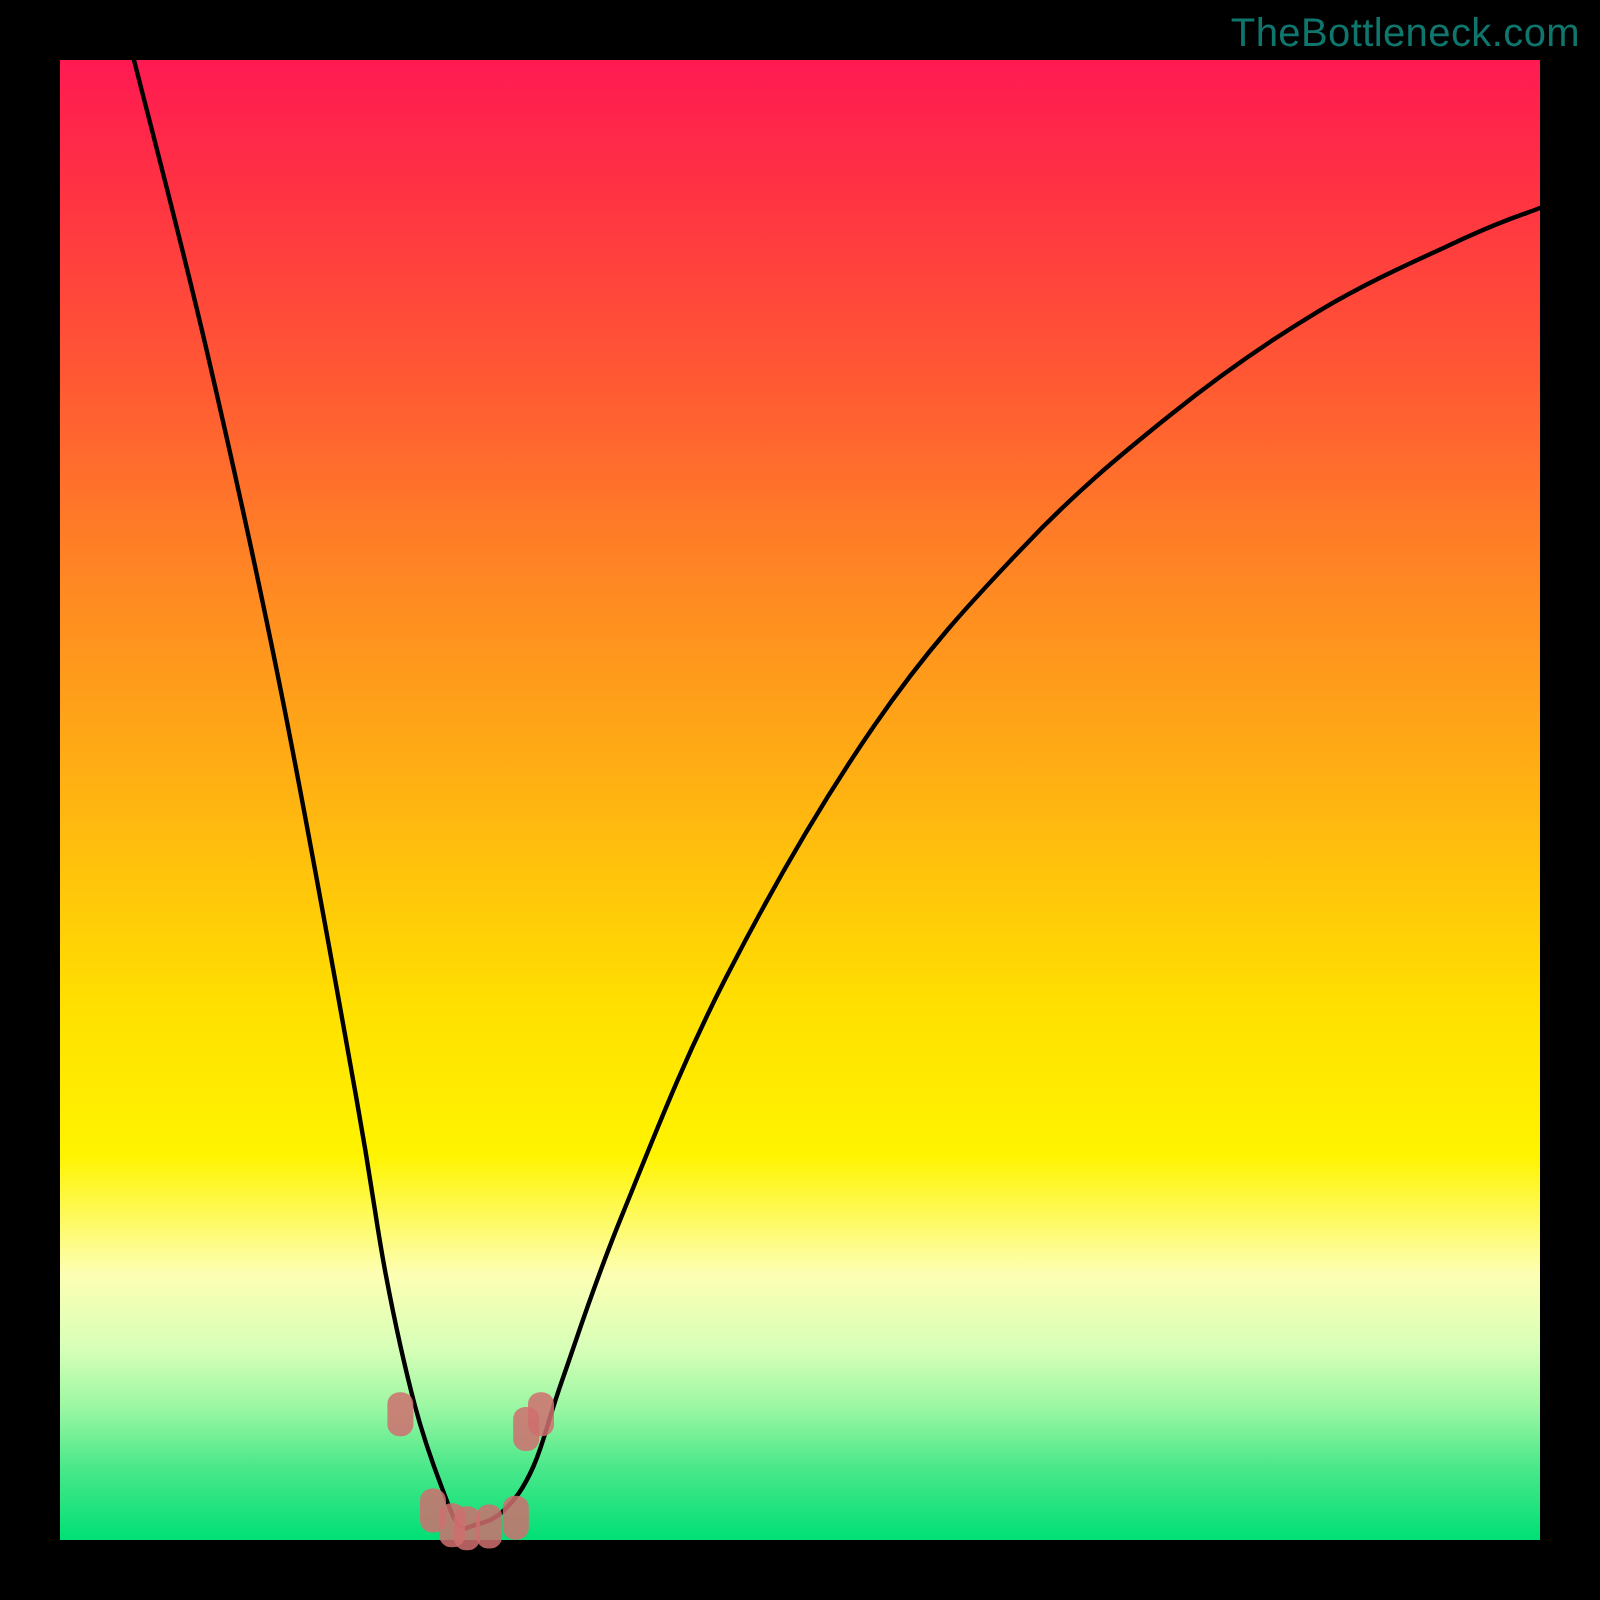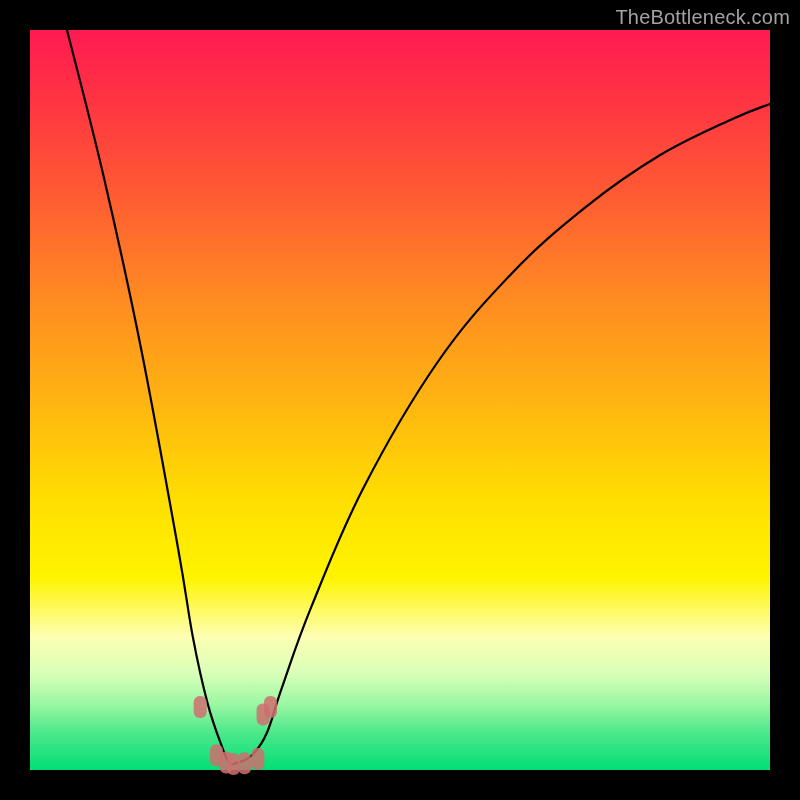--- a/index.html
+++ b/index.html
@@ -29,21 +29,21 @@
       #9cf7a3 91%,
       #4ce88a 95%,
       #00df76 100%);
   }
   .attribution {
     position: absolute;
     top: 6px;
     right: 10px;
     font-family: Arial, Helvetica, sans-serif;
     font-size: 20px;
-    color: #a3a3a3;
+    color: #0f766e;
     letter-spacing: 0.2px;
     user-select: none;
   }
   svg.curve {
     position: absolute;
     left: 0;
     top: 0;
     width: 740px;
     height: 740px;
     overflow: visible;

